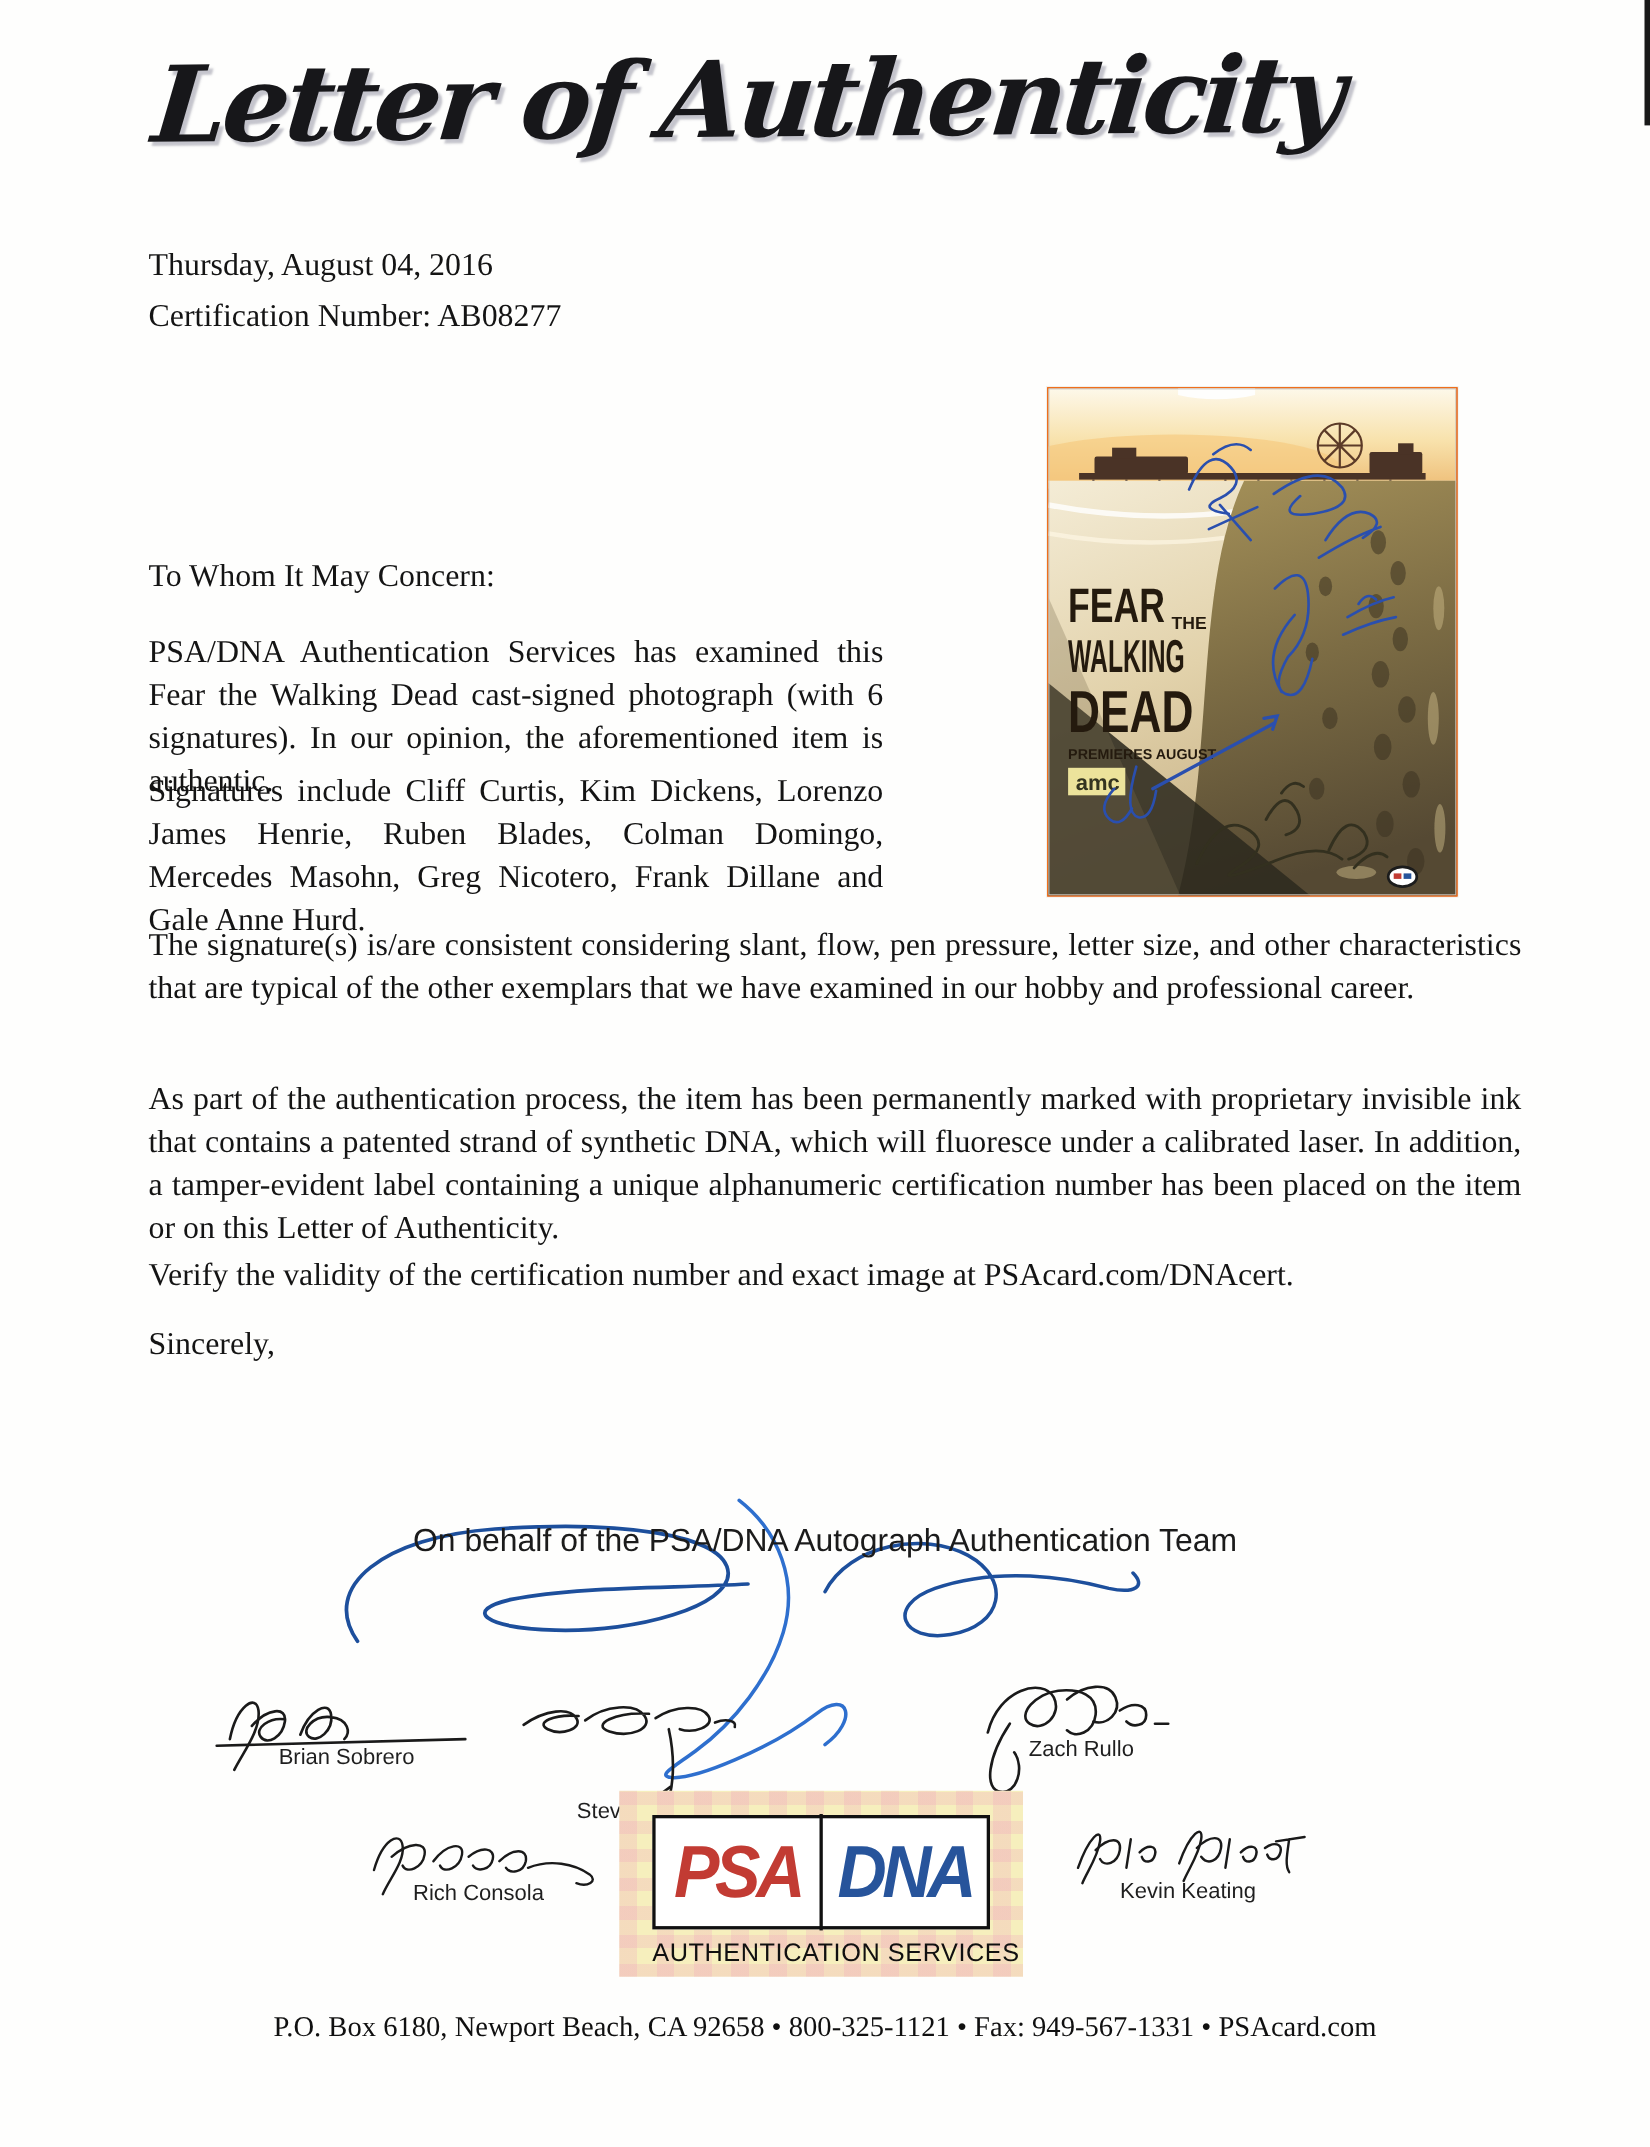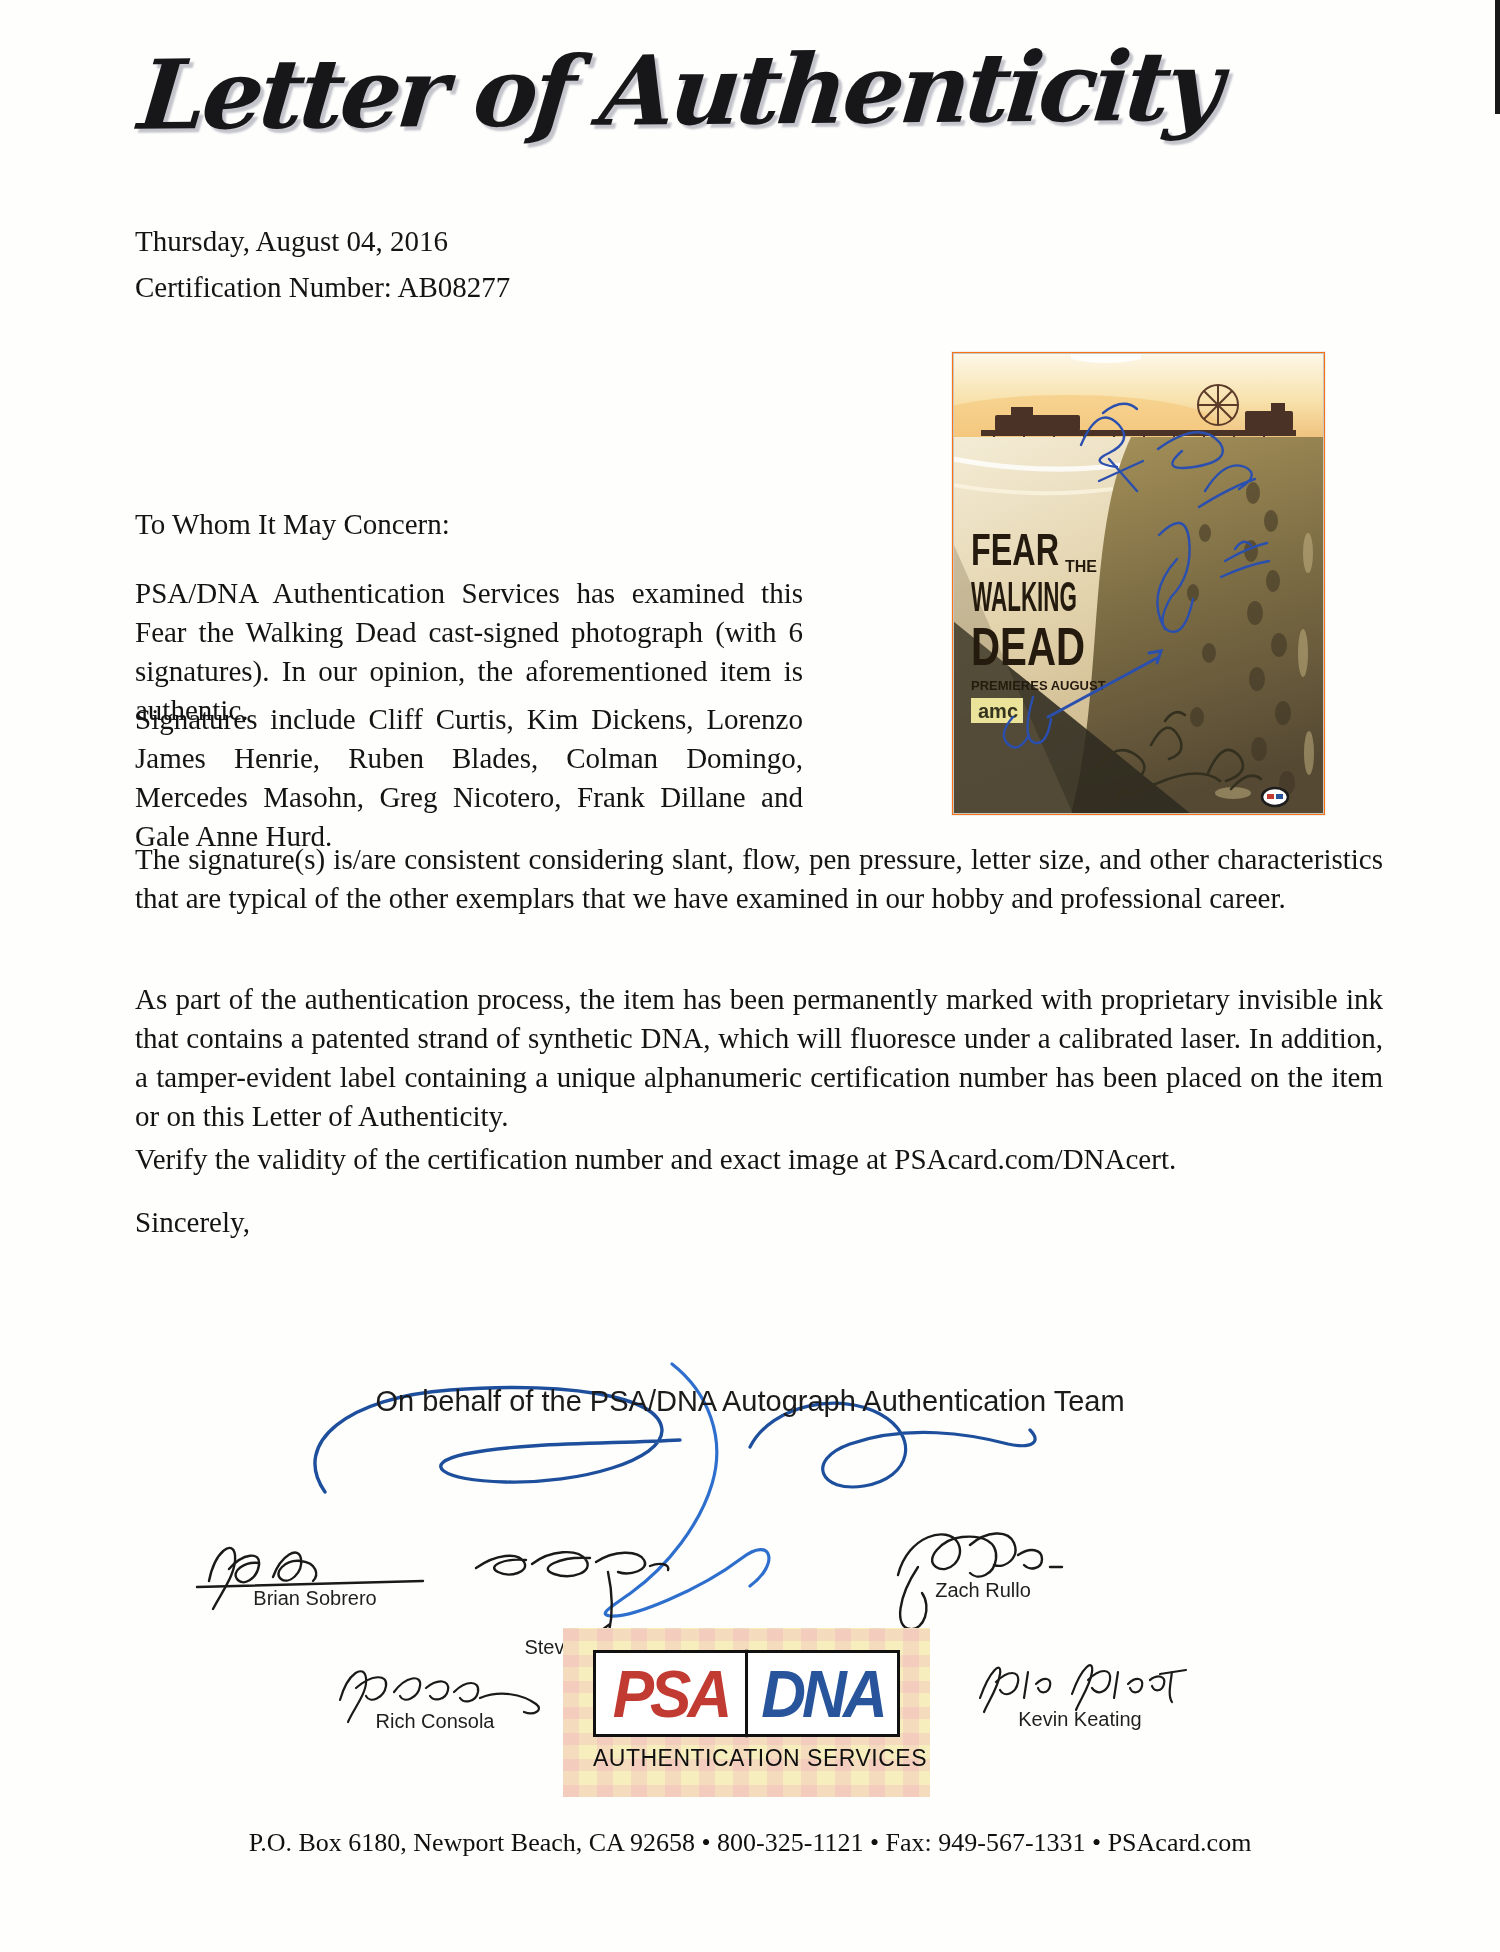--- a/index.html
+++ b/index.html
@@ -57,21 +57,21 @@
   .psadna{
     position:absolute;left:563px;top:1628px;width:367px;height:169px;
     background-color:#f6efbd;
     background-image:
       repeating-linear-gradient(0deg, rgba(238,150,190,0.22) 0 12px, rgba(0,0,0,0) 12px 26px),
       repeating-linear-gradient(90deg, rgba(238,150,190,0.22) 0 16px, rgba(0,0,0,0) 16px 34px);
     box-sizing:border-box;
     padding:22px 30px 10px 30px;
   }
   .psadna-box{
-    width:307px;height:87px;background:#ffffff;
+    width:307px;height:104px;background:#ffffff;
     border:3px solid #111;display:flex;box-sizing:border-box;
   }
   .psadna-cell{
     flex:1;display:flex;align-items:center;justify-content:center;
     font-family:"Liberation Sans", sans-serif;
     font-weight:bold;font-style:italic;
     font-size:62px;letter-spacing:-4px;
     transform:scaleY(1.08);
   }
   .psadna-cell.psa{color:#c23b33;border-right:3px solid #111;}

